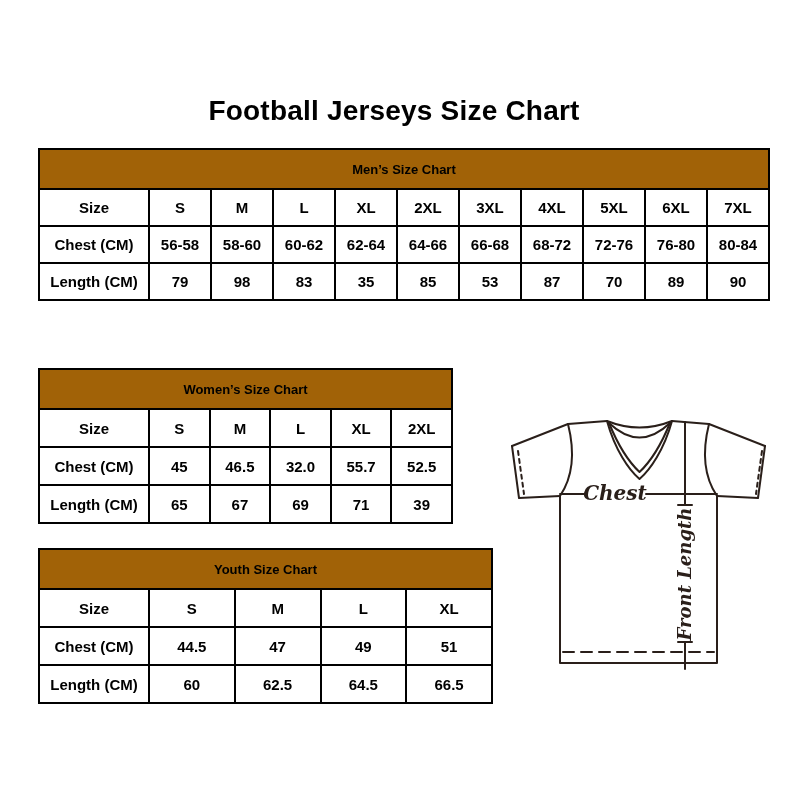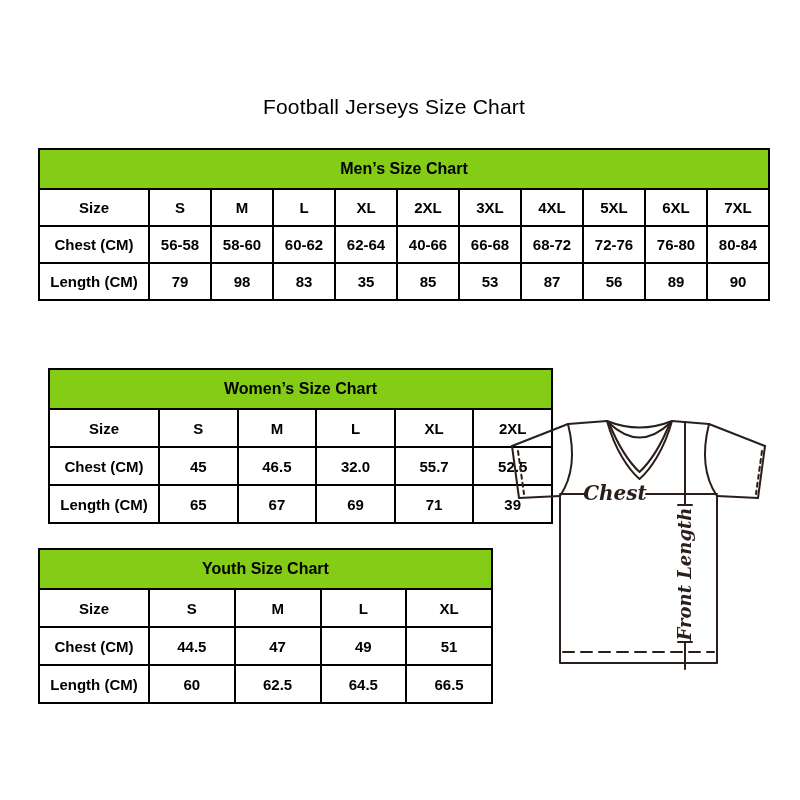--- a/index.html
+++ b/index.html
@@ -11,49 +11,49 @@
     font-family: "Liberation Sans", sans-serif;
     color: #000000;
     overflow: hidden;
   }
   .page-title {
     position: absolute;
     left: 0;
     top: 95px;
     width: 788px;
     text-align: center;
-    font-size: 21px;
-    font-weight: normal;
+    font-size: 28px;
+    font-weight: bold;
     letter-spacing: 0.2px;
   }
   table.size-table {
     position: absolute;
     border-collapse: collapse;
     table-layout: fixed;
     background: #ffffff;
   }
   table.size-table th, table.size-table td {
     border: 2px solid #000000;
     text-align: center;
     vertical-align: middle;
     font-size: 15px;
     font-weight: bold;
     padding: 0;
     overflow: hidden;
     white-space: nowrap;
   }
   table.size-table thead th.chart-header {
-    background: #84cc16;
-    font-size: 16px;
+    background: #a16207;
+    font-size: 13px;
     height: 38px;
   }
   col.label-col { width: 110px; }
   #mens-table   { left: 38px; top: 148px; width: 732px; }
   #mens-table tbody tr { height: 37px; }
-  #womens-table { left: 48px; top: 368px; width: 505px; border-radius: 13px; }
+  #womens-table { left: 38px; top: 368px; width: 415px; border-radius: 13px; }
   #womens-table tbody tr { height: 38px; }
   #youth-table  { left: 38px; top: 548px; width: 455px; border-radius: 16px; }
   #youth-table tbody tr { height: 38px; }
   #jersey-diagram {
     position: absolute;
     left: 505px;
     top: 406px;
   }
   #jersey-diagram .measure-label {
     font-family: "DejaVu Serif", "Liberation Serif", serif;
@@ -101,37 +101,37 @@
           <td>5XL</td>
           <td>6XL</td>
           <td>7XL</td>
         </tr>
         <tr>
           <td>Chest (CM)</td>
           <td>56-58</td>
           <td>58-60</td>
           <td>60-62</td>
           <td>62-64</td>
-          <td>40-66</td>
+          <td>64-66</td>
           <td>66-68</td>
           <td>68-72</td>
           <td>72-76</td>
           <td>76-80</td>
           <td>80-84</td>
         </tr>
         <tr>
           <td>Length (CM)</td>
           <td>79</td>
           <td>98</td>
           <td>83</td>
           <td>35</td>
           <td>85</td>
           <td>53</td>
           <td>87</td>
-          <td>56</td>
+          <td>70</td>
           <td>89</td>
           <td>90</td>
         </tr>
       </tbody>
     </table>
 
   <table id="womens-table" class="size-table">
       <colgroup>
         <col class="label-col">
         <col>

